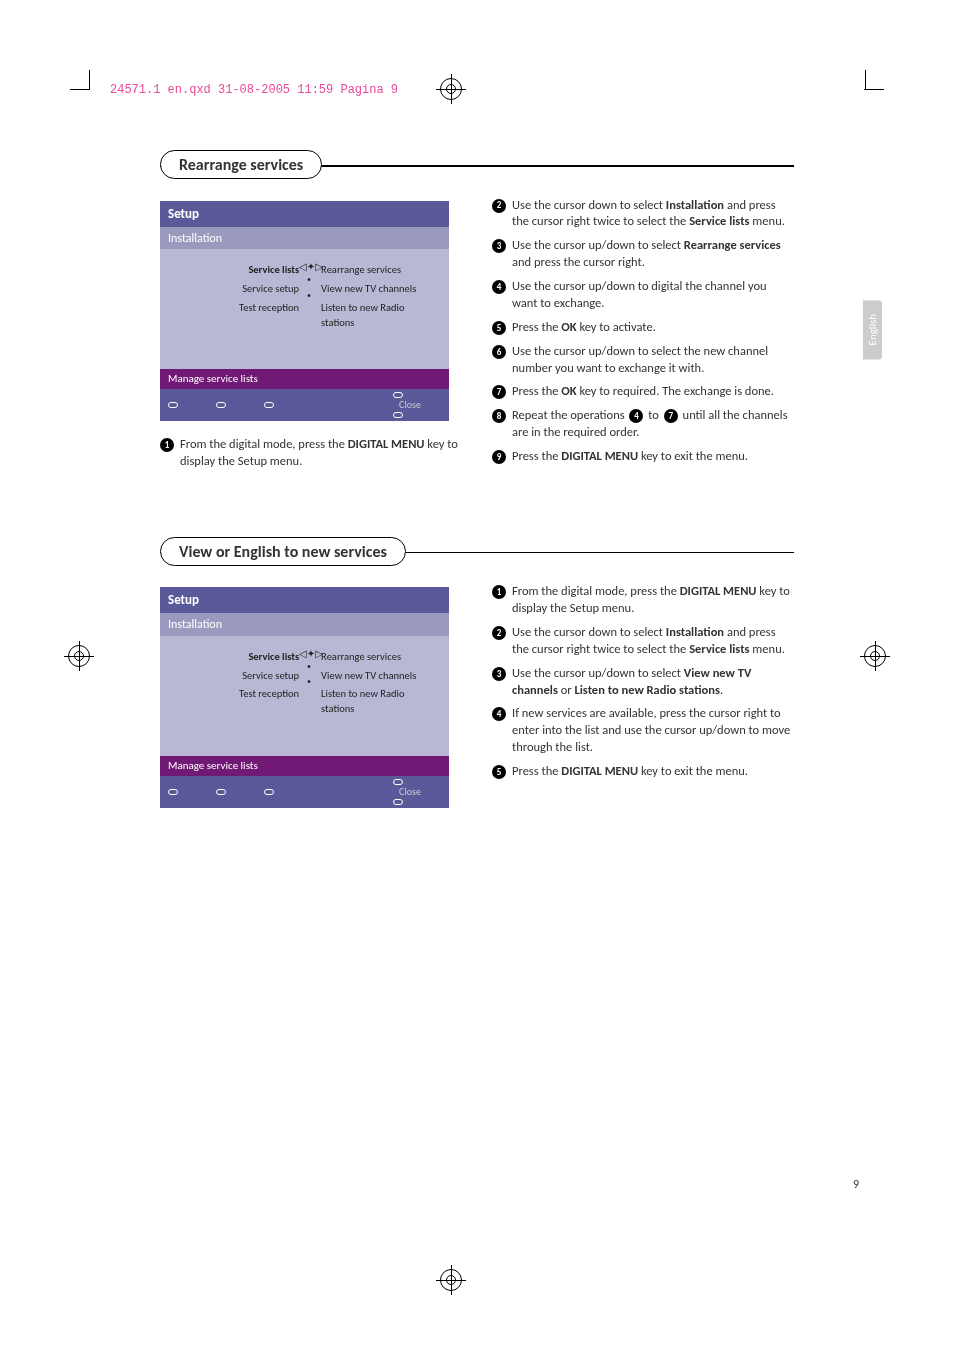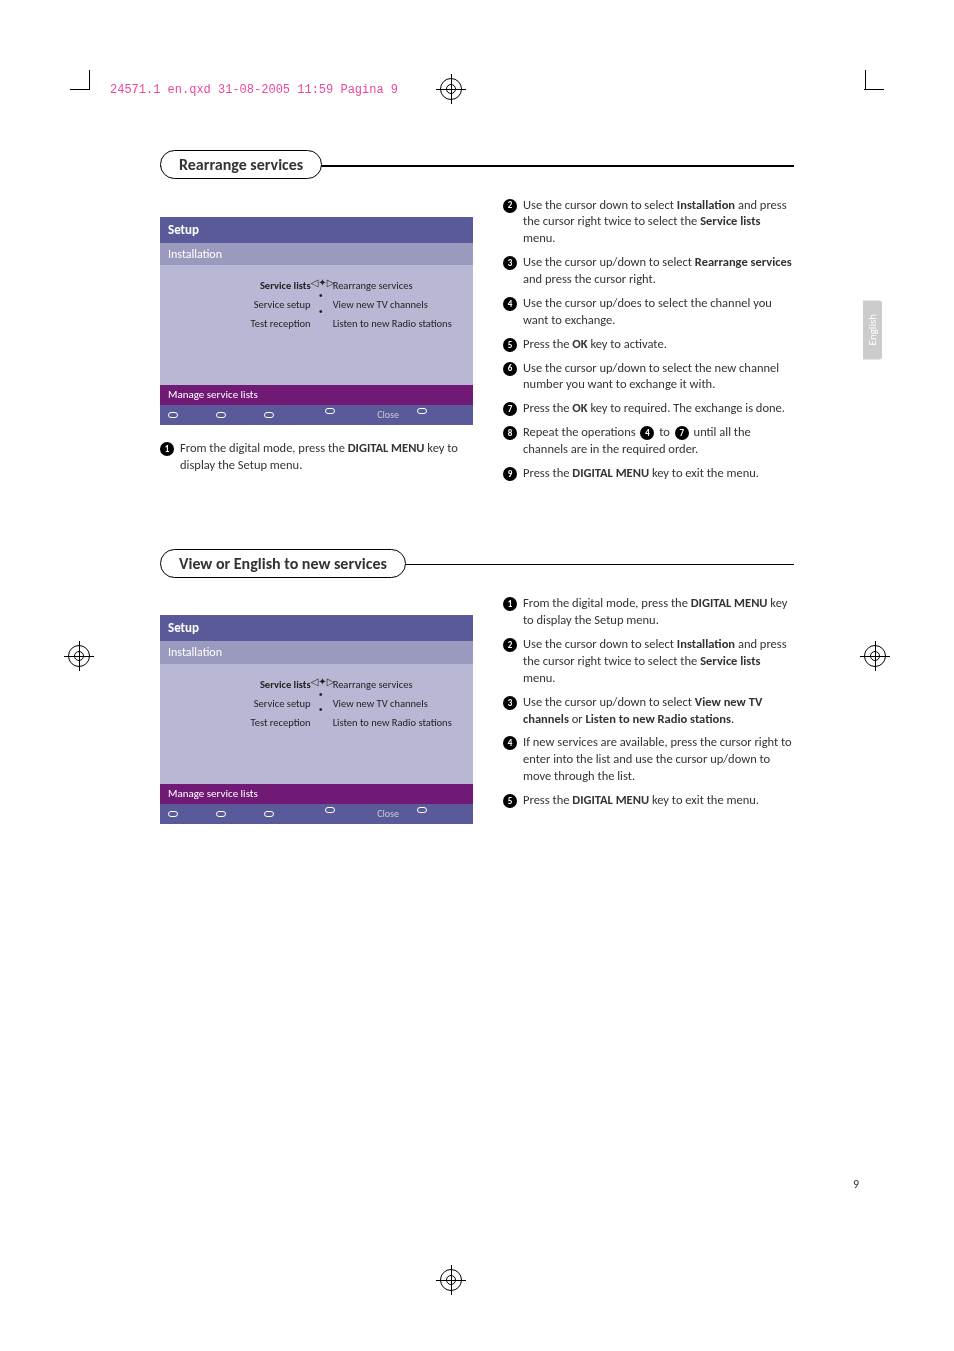--- a/index.html
+++ b/index.html
@@ -106,22 +106,22 @@
       display: flex;
       gap: 30px;
     }
     .col {
       flex: 1;
       font-size: 12.5px;
       line-height: 1.4;
     }
     .col p { margin-bottom: 10px; }
     .setup-box {
-      width: 313px;
-      margin: 20px 0 15px 0;
+      width: 289px;
+      margin: 4px 0 15px 0;
     }
     .setup-header {
       background: #5a5a9a;
       color: #fff;
       font-weight: bold;
       font-size: 13px;
       padding: 4px 8px;
     }
     .setup-sub {
       background: #9a9abf;
@@ -180,21 +180,23 @@
     .pill {
       display: inline-block;
       width: 10px;
       height: 6px;
       border: 1px solid #fff;
       border-radius: 3px;
       margin-right: 38px;
     }
     .close-group {
       display: flex;
+      align-items: center;
       margin-left: auto;
+      flex-direction: column;
     }
     .close-label {
       color: #ccc;
       font-size: 10px;
       margin: 0 18px 0 4px;
     }
     .step {
       display: flex;
       margin-bottom: 7px;
       font-size: 12.5px;
@@ -324,21 +326,21 @@
           <div class="step">
             <span class="step-num">2</span>
             <div class="step-text"><span>Use the cursor down to select </span><b>Installation</b><span> and press the cursor right twice to select the </span><b>Service lists</b><span> menu.</span></div>
           </div>
           <div class="step">
             <span class="step-num">3</span>
             <div class="step-text"><span>Use the cursor up/down to select </span><b>Rearrange services</b><span> and press the cursor right.</span></div>
           </div>
           <div class="step">
             <span class="step-num">4</span>
-            <div class="step-text">Use the cursor up/does to select the channel you want to exchange.</div>
+            <div class="step-text">Use the cursor up/down to digital the channel you want to exchange.</div>
           </div>
           <div class="step">
             <span class="step-num">5</span>
             <div class="step-text"><span>Press the </span><b>OK</b><span> key to activate.</span><br></div>
           </div>
           <div class="step">
             <span class="step-num">6</span>
             <div class="step-text">Use the cursor up/down to select the new channel number you want to exchange it with.</div>
           </div>
           <div class="step">

